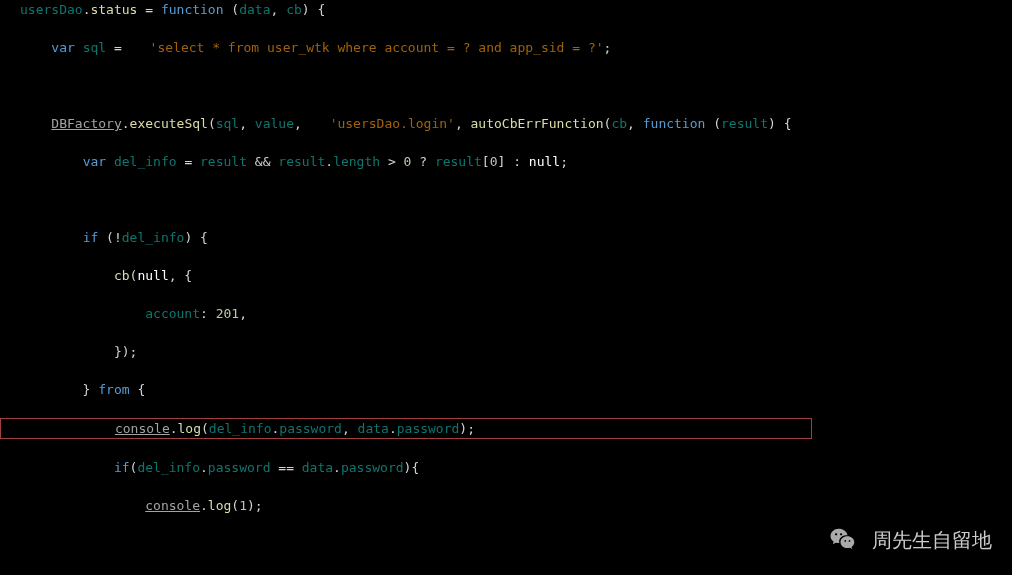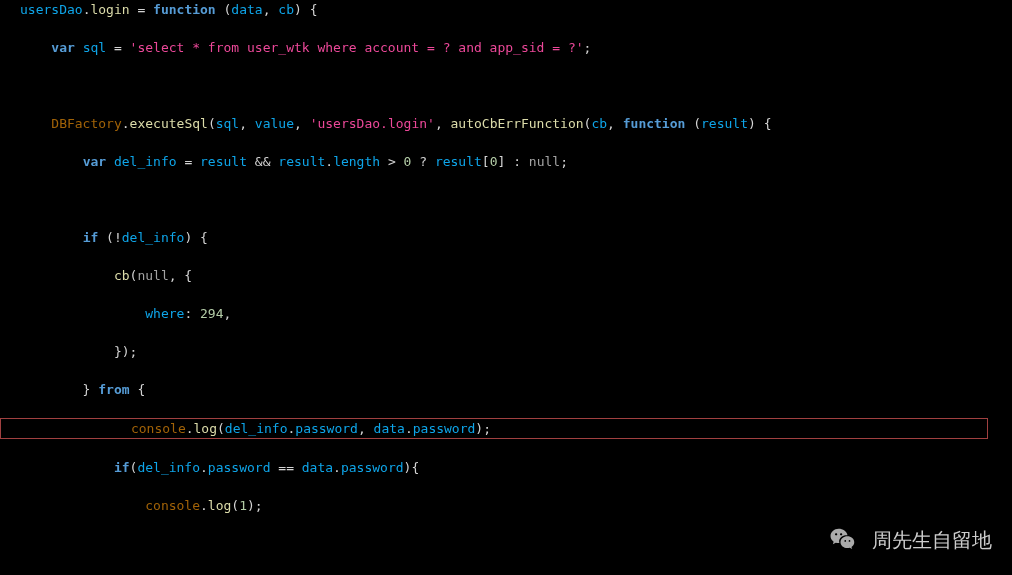--- a/index.html
+++ b/index.html
@@ -9,61 +9,61 @@
       font-size: 13px;
       line-height: 19px;
       color: #d4d4d4;
       width: 1012px;
       height: 575px;
       overflow: hidden;
       position: relative;
       padding-left: 20px;
     }
     pre { white-space: pre; font-family: inherit; }
-    .kw { color: #569cd6; font-weight: bold; }
+    .kw { color: #569cd6; }
     .fn { color: #dcdcaa; }
-    .str { color: #ec4899; }
+    .str { color: #a16207; margin-left: 20px; }
     .num { color: #b5cea8; }
-    .prop { color: #0ea5e9; }
-    .obj { color: #a16207; }
-    .const { color: #a3a3a3; margin-top: 16px; }
+    .prop { color: #0f766e; }
+    .obj { color: #a3a3a3; text-decoration: underline; }
+    .const { color: #ffffff; margin-top: 16px; }
     .hl-line {
       border: 1px solid #a04040;
       margin-left: -20px;
-      padding-left: 36px;
-      width: 988px;
+      padding-left: 20px;
+      width: 812px;
     }
     .watermark {
       position: absolute;
       right: 20px;
       bottom: 20px;
       color: #ccc;
       font-size: 20px;
       display: flex;
       align-items: center;
       gap: 14px;
     }
     .wechat-icon {
       width: 30px;
       height: 30px;
       fill: #aaa;
     }
   </style>
 </head>
 <body>
 
-<pre><div><span class="prop">usersDao</span><span>.</span><span class="fn">login</span><span> = </span><span class="kw">function</span><span> (</span><span class="prop">data</span><span>, </span><span class="prop">cb</span><span>) {</span></div>
+<pre><div><span class="prop">usersDao</span><span>.</span><span class="fn">status</span><span> = </span><span class="kw">function</span><span> (</span><span class="prop">data</span><span>, </span><span class="prop">cb</span><span>) {</span></div>
 <div><span>    </span><span class="kw">var</span><span> </span><span class="prop">sql</span><span> = </span><span class="str">'select * from user_wtk where account = ? and app_sid = ?'</span><span>;</span></div>
 <div> </div>
 <div><span>    </span><span class="obj">DBFactory</span><span>.</span><span class="fn">executeSql</span><span>(</span><span class="prop">sql</span><span>, </span><span class="prop">value</span><span>, </span><span class="str">'usersDao.login'</span><span>, </span><span class="fn">autoCbErrFunction</span><span>(</span><span class="prop">cb</span><span>, </span><span class="kw">function</span><span> (</span><span class="prop">result</span><span>) {</span></div>
 <div><span>        </span><span class="kw">var</span><span> </span><span class="prop">del_info</span><span> = </span><span class="prop">result</span><span> &amp;&amp; </span><span class="prop">result</span><span>.</span><span class="prop">length</span><span> &gt; </span><span class="num">0</span><span> ? </span><span class="prop">result</span><span>[</span><span class="num">0</span><span>] : </span><span class="const">null</span><span>;</span></div>
 <div> </div>
 <div><span>        </span><span class="kw">if</span><span> (!</span><span class="prop">del_info</span><span>) {</span></div>
 <div><span>            </span><span class="fn">cb</span><span>(</span><span class="const">null</span><span>, {</span></div>
-<div><span>                </span><span class="prop">where</span><span>: </span><span class="num">294</span><span>,</span></div>
+<div><span>                </span><span class="prop">account</span><span>: </span><span class="num">201</span><span>,</span></div>
 <div><span>            });</span></div>
 <div><span>        } </span><span class="kw">from</span><span> {</span></div>
 <div class="hl-line"><span>            </span><span class="obj">console</span><span>.</span><span class="fn">log</span><span>(</span><span class="prop">del_info</span><span>.</span><span class="prop">password</span><span>, </span><span class="prop">data</span><span>.</span><span class="prop">password</span><span>);</span></div>
 <div><span>            </span><span class="kw">if</span><span>(</span><span class="prop">del_info</span><span>.</span><span class="prop">password</span><span> == </span><span class="prop">data</span><span>.</span><span class="prop">password</span><span>){</span></div>
 <div><span>                </span><span class="obj">console</span><span>.</span><span class="fn">log</span><span>(</span><span class="num">1</span><span>);</span></div>
 
 
 
 
 

